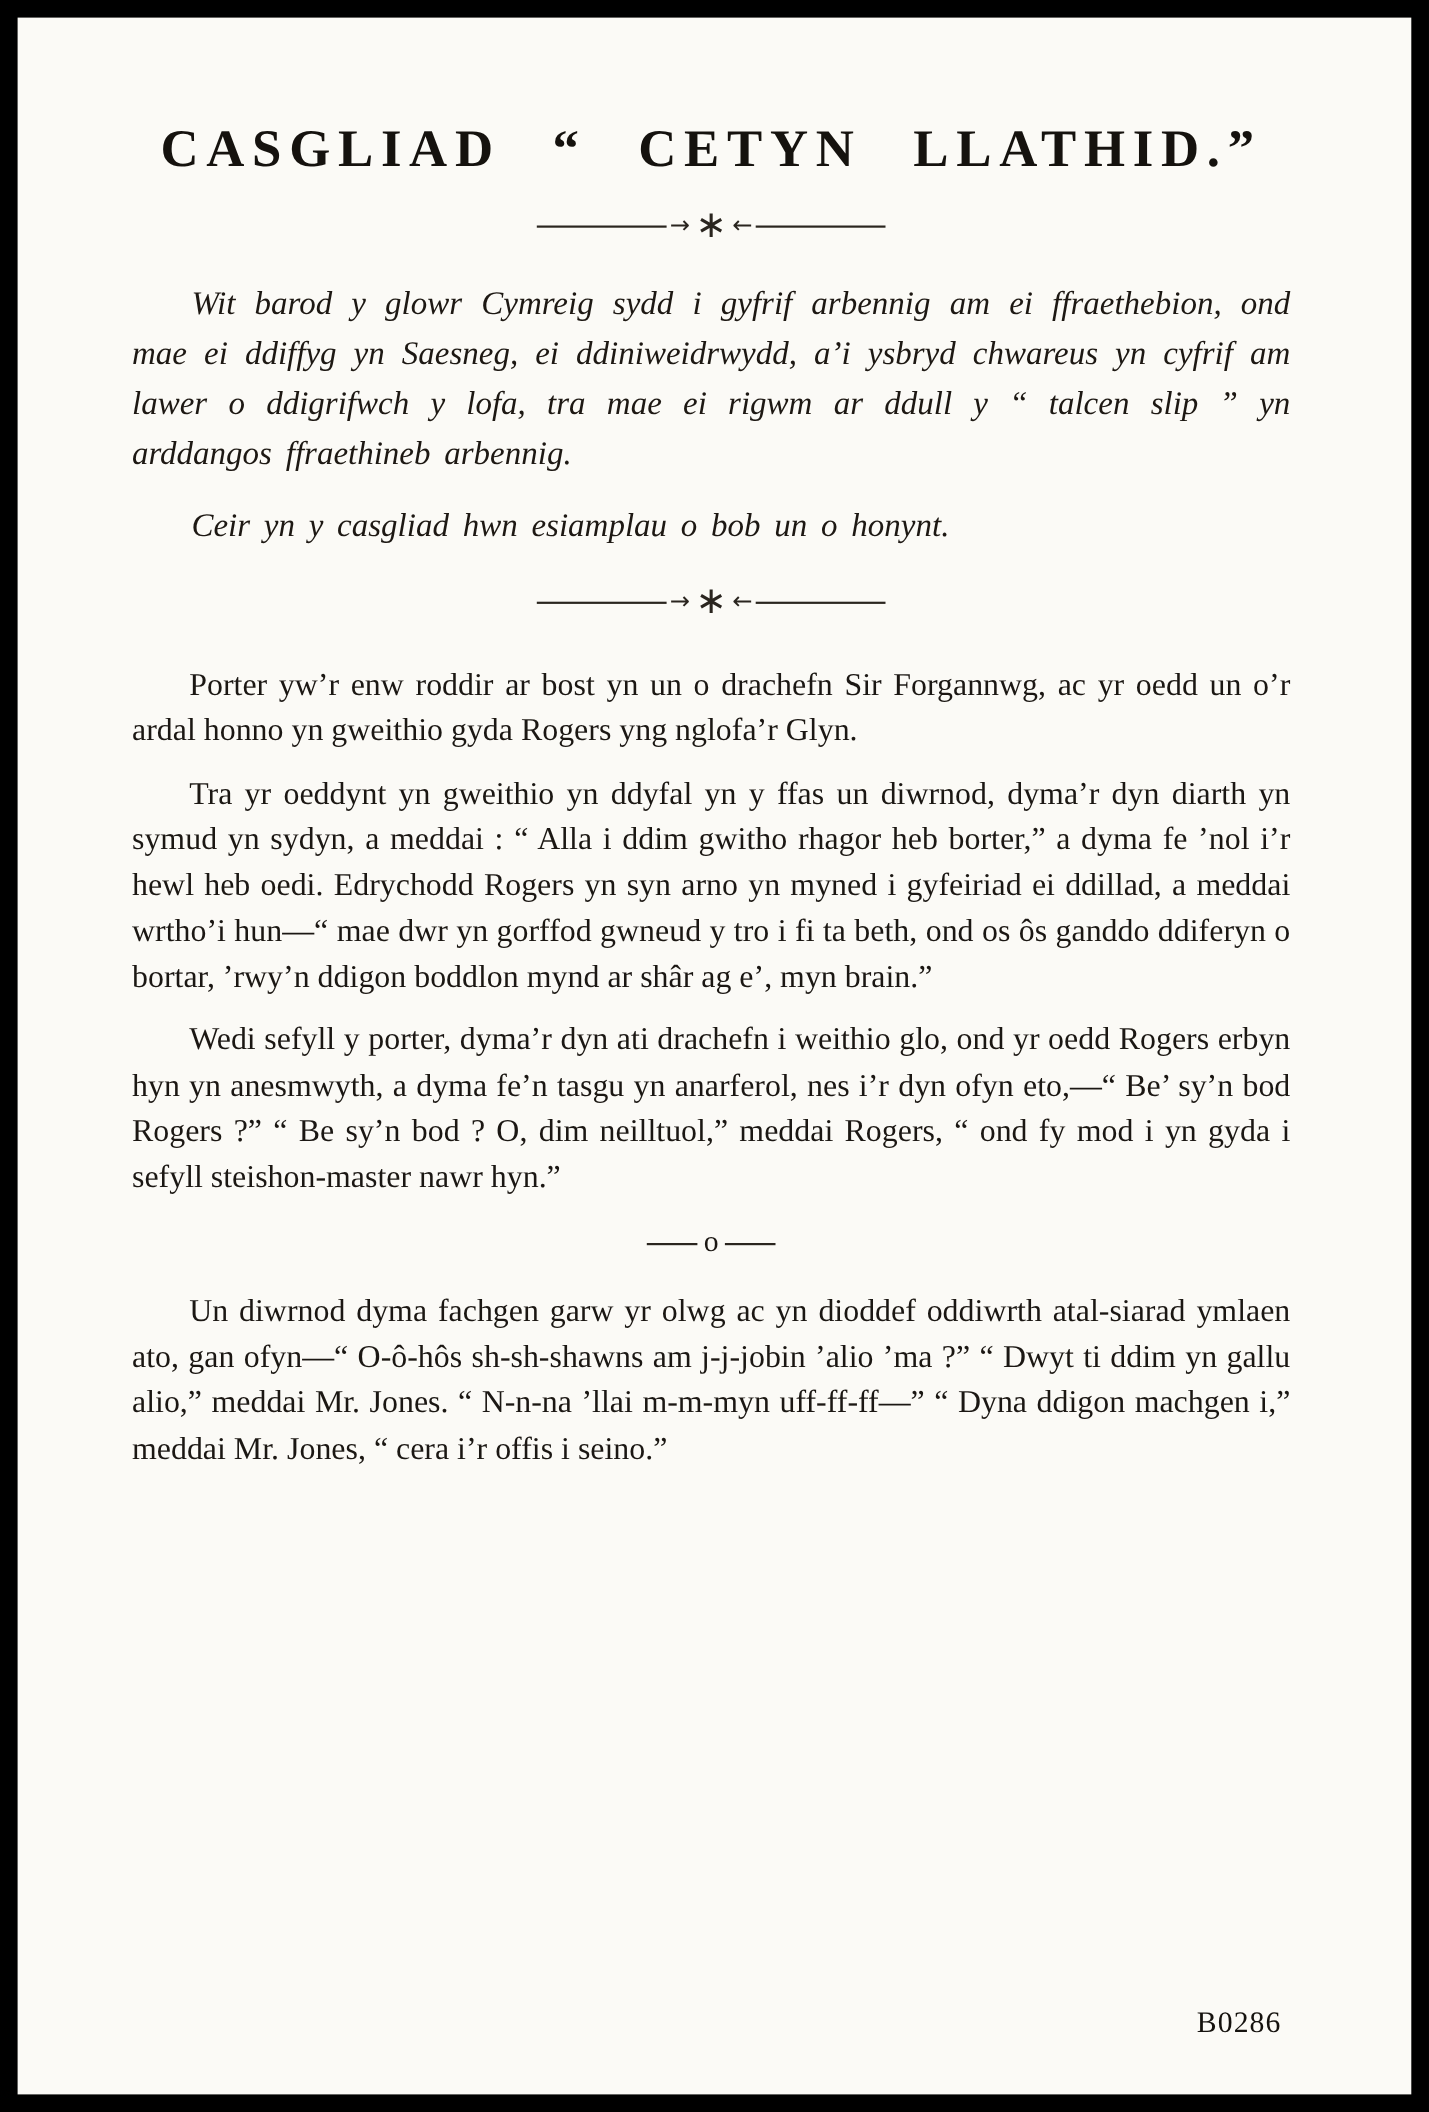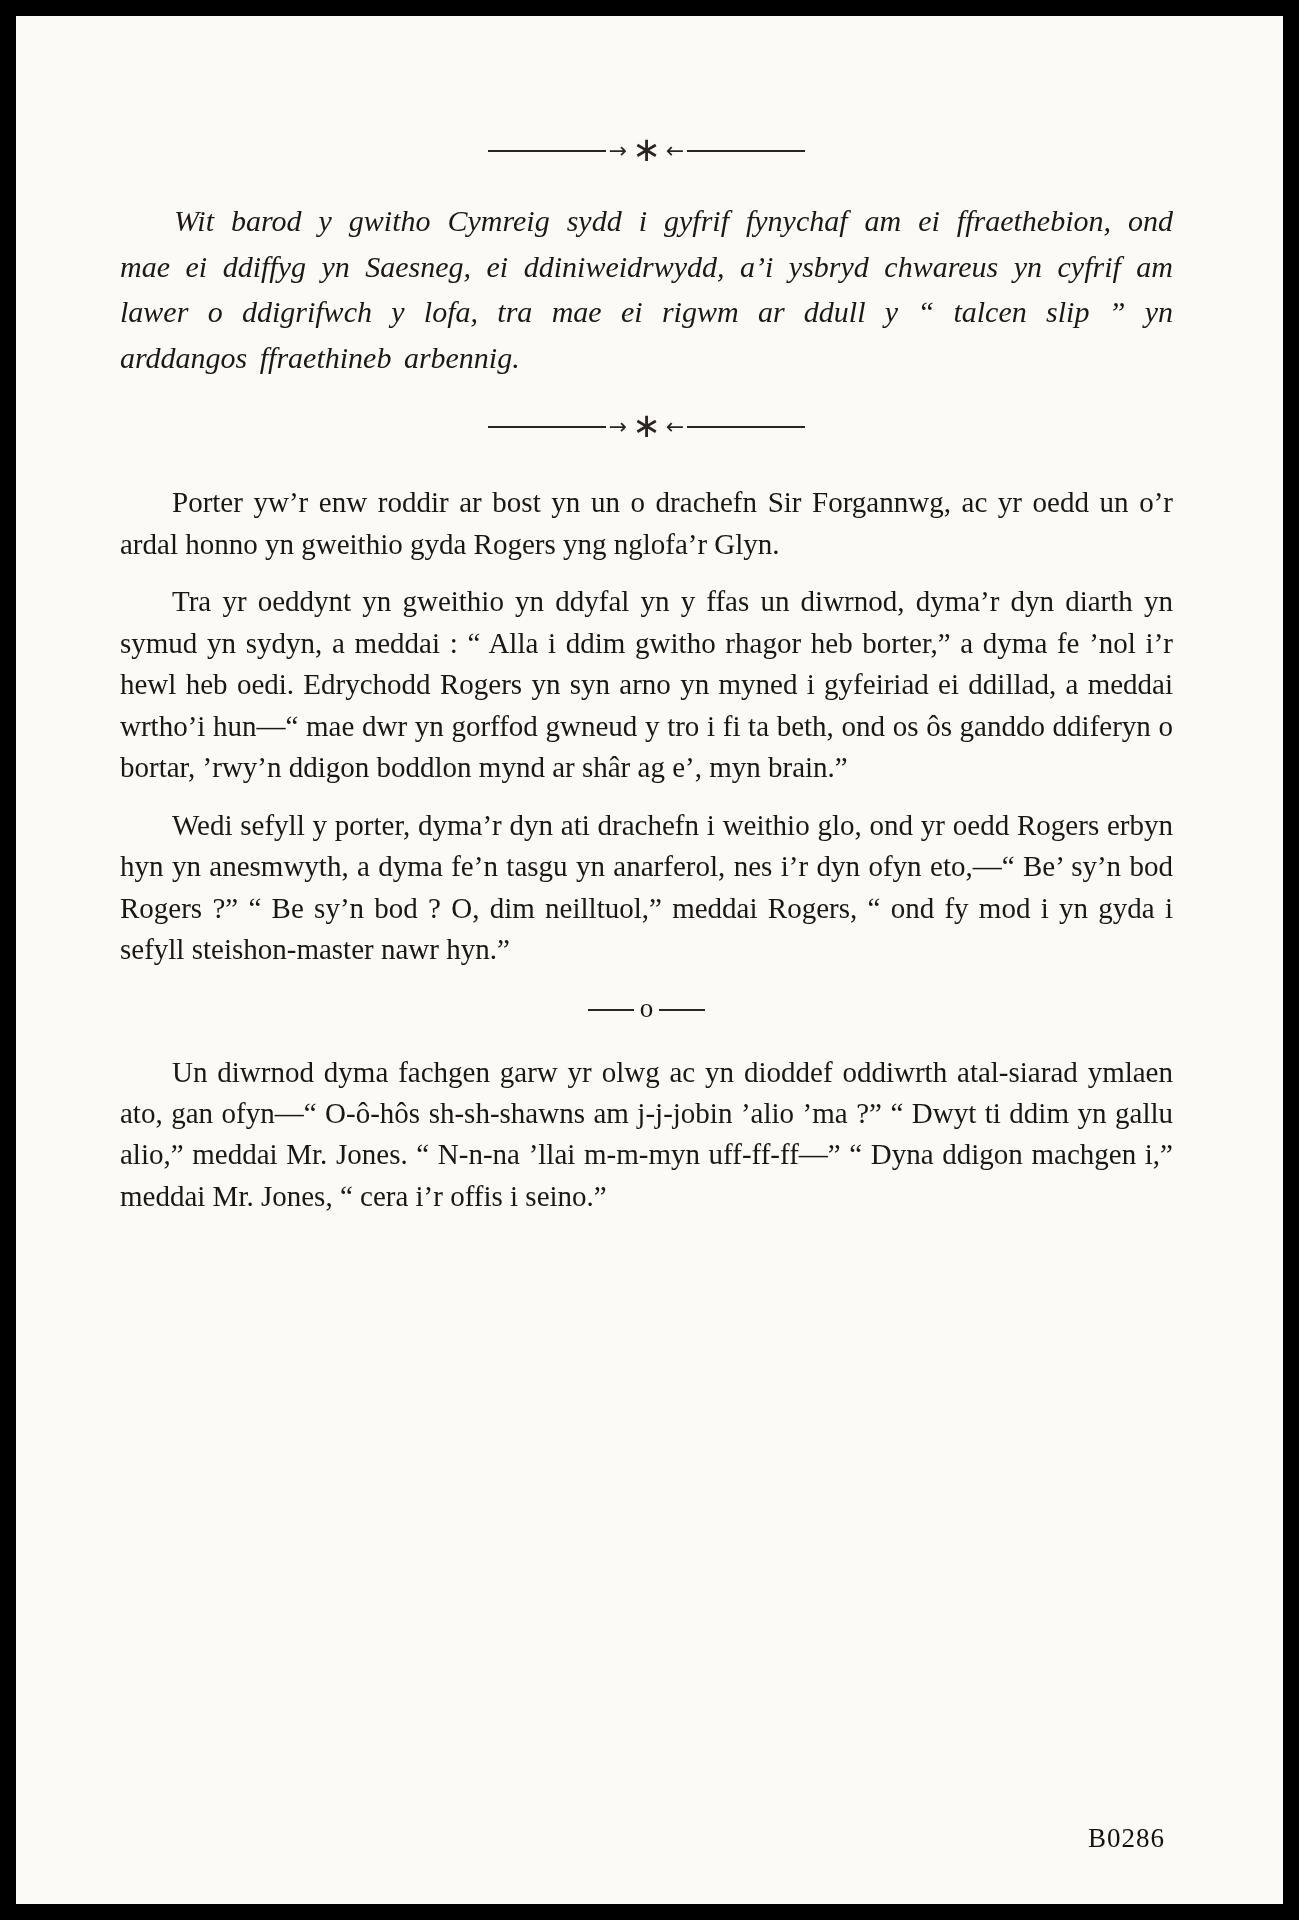--- a/index.html
+++ b/index.html
@@ -116,30 +116,32 @@
     color: #15120e;
     margin-left: 40px;
   }
 </style>
 </head>
 <body>
 
 <div class="frame">
   <div class="page">
 
+    <h1 class="title">CASGLIAD “ CETYN LLATHID.”</h1>
 
     <div class="ornament">
       <span class="orn-line"></span>
       <span class="orn-arrow">→</span>
       <span class="orn-star">∗</span>
       <span class="orn-arrow">←</span>
       <span class="orn-line"></span>
     </div>
 
-    <p class="intro">Wit barod y gwitho Cymreig sydd i gyfrif fynychaf am ei ffraethebion, ond mae ei ddiffyg yn Saesneg, ei ddiniweidrwydd, a’i ysbryd chwareus yn cyfrif am lawer o ddigrifwch y lofa, tra mae ei rigwm ar ddull y “ talcen slip ” yn arddangos ffraethineb arbennig.</p>
+    <p class="intro">Wit barod y glowr Cymreig sydd i gyfrif arbennig am ei ffraethebion, ond mae ei ddiffyg yn Saesneg, ei ddiniweidrwydd, a’i ysbryd chwareus yn cyfrif am lawer o ddigrifwch y lofa, tra mae ei rigwm ar ddull y “ talcen slip ” yn arddangos ffraethineb arbennig.</p>
+    <p class="intro last">Ceir yn y casgliad hwn esiamplau o bob un o honynt.</p>
 
     <div class="ornament second">
       <span class="orn-line"></span>
       <span class="orn-arrow">→</span>
       <span class="orn-star">∗</span>
       <span class="orn-arrow">←</span>
       <span class="orn-line"></span>
     </div>
 
     <p class="bodypara">Porter yw’r enw roddir ar bost yn un o drachefn Sir Forgannwg, ac yr oedd un o’r ardal honno yn gweithio gyda Rogers yng nglofa’r Glyn.</p>

